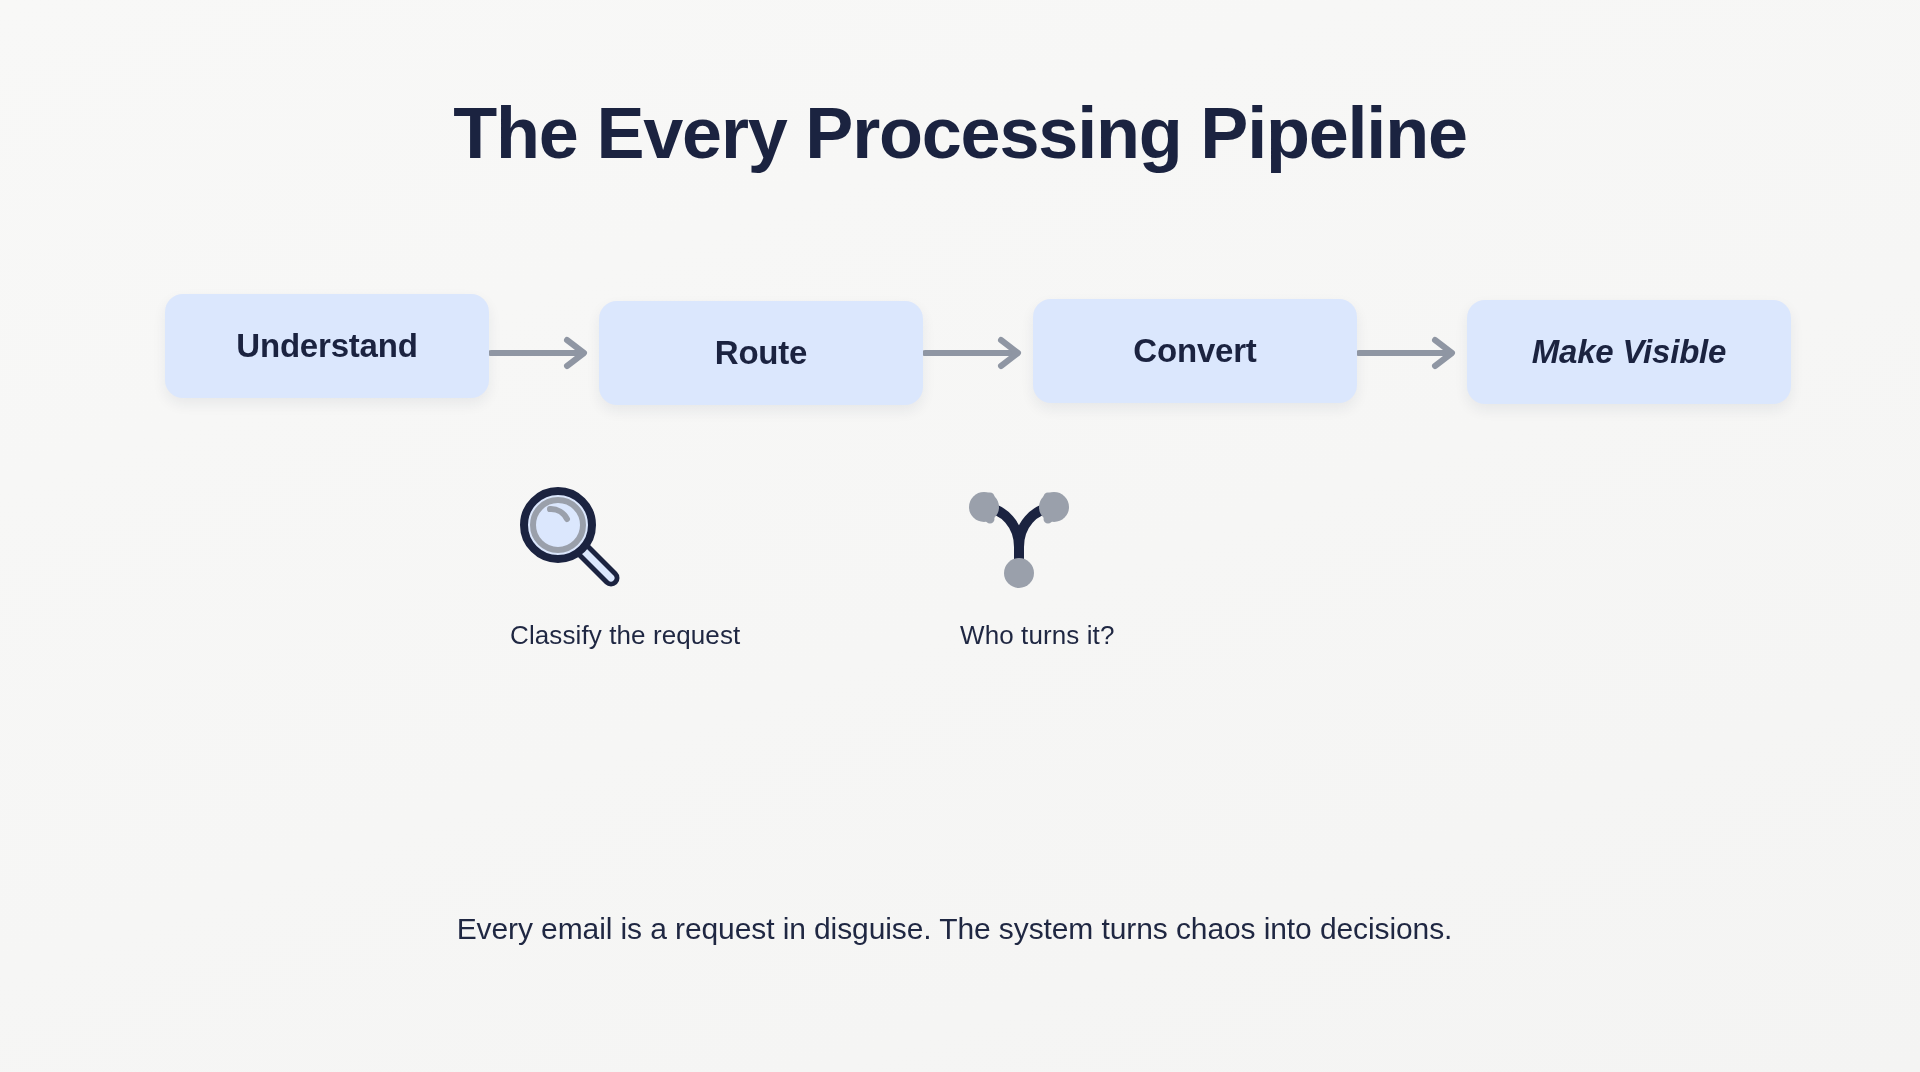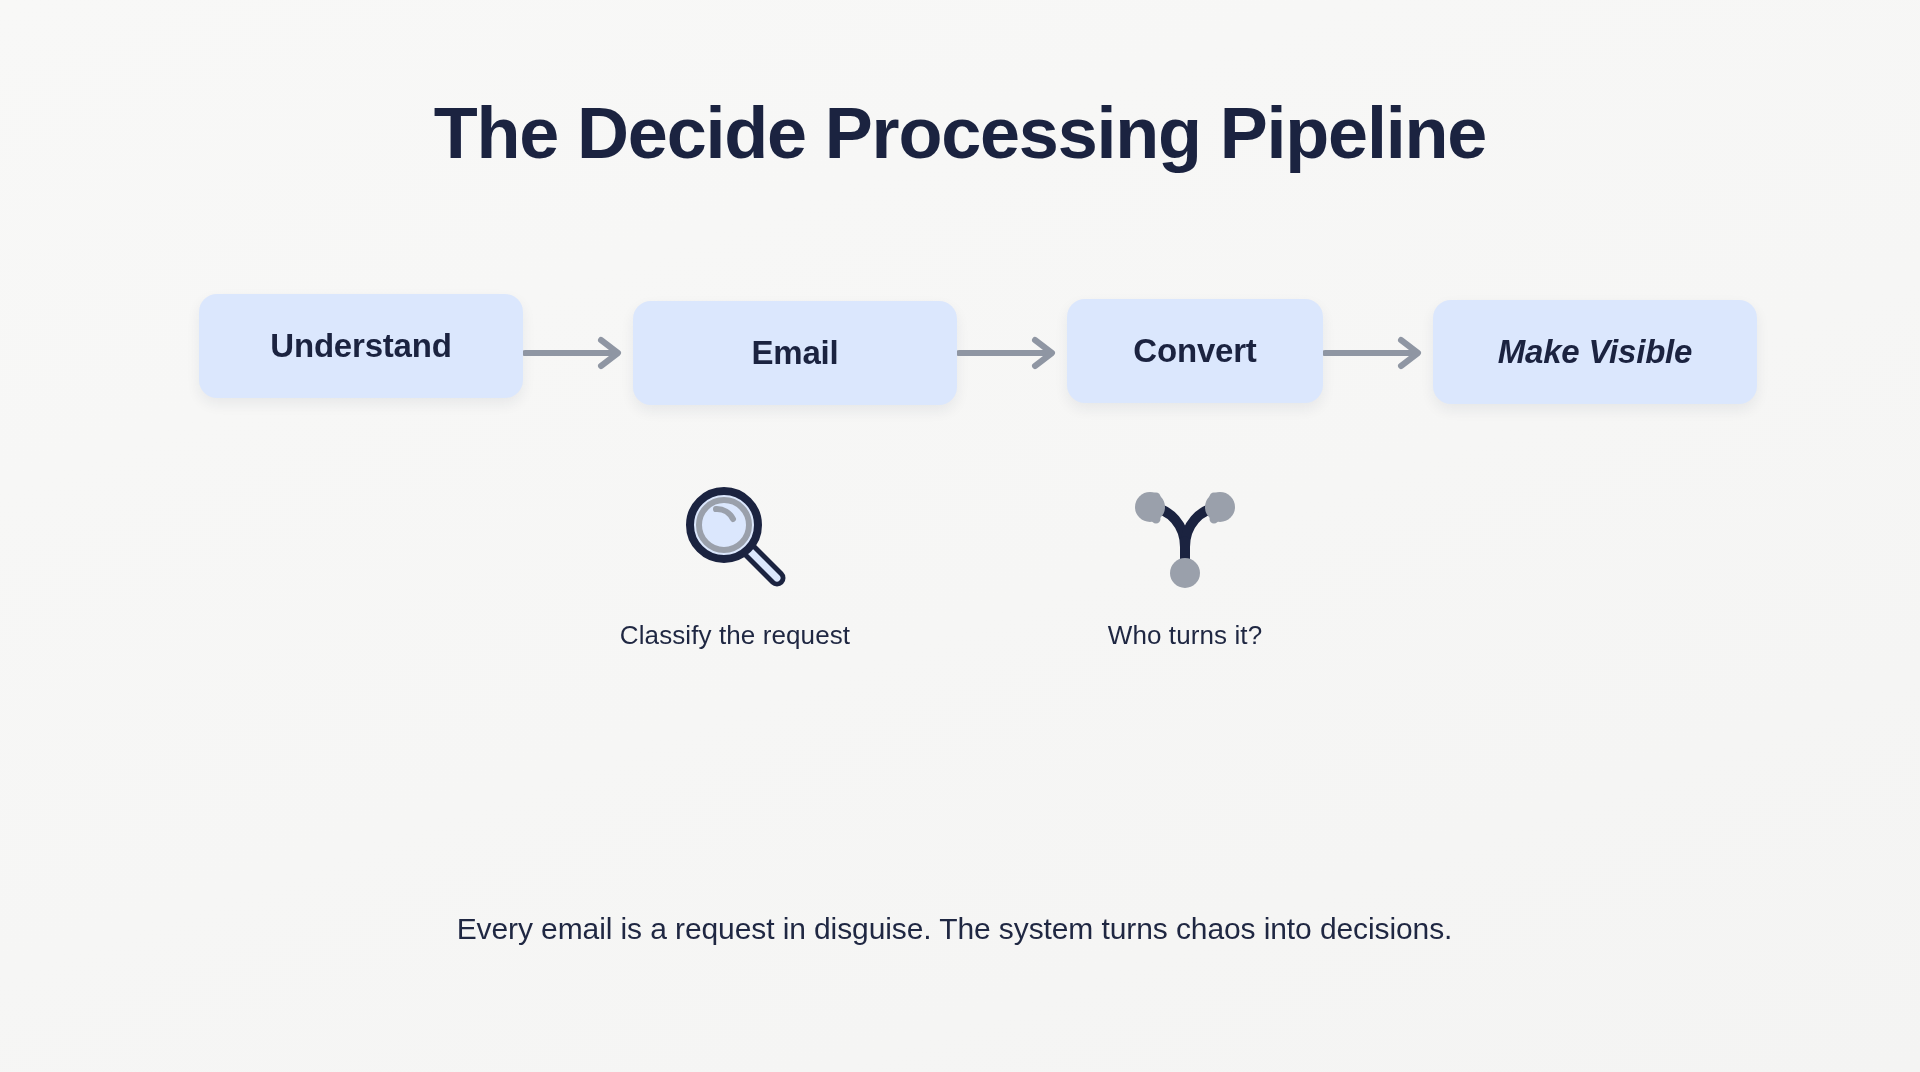--- a/index.html
+++ b/index.html
@@ -71,21 +71,21 @@
     font-size: 33px;
     font-weight: 700;
     color: #1b2340;
     letter-spacing: -0.2px;
     white-space: nowrap;
   }
 
   
   .stage-1 .stage-box { width: 324px; }
   .stage-2 .stage-box { width: 324px; }
-  .stage-3 .stage-box { width: 256px; }
+  .stage-3 .stage-box { width: 324px; }
   .stage-4 .stage-box { width: 324px; }
 
   
   .stage-1 { margin-bottom: 14px; padding-left: 36px; }
   .stage-2 { margin-bottom: 0px; }
   .stage-3 { margin-bottom: 4px; }
   .stage-4 { margin-bottom: 2px; font-style: italic; }
 
   
   .arrow {
@@ -105,21 +105,21 @@
     width: 1800px;
     display: flex;
     align-items: flex-start;
     justify-content: center;
   }
 
   .detail-col {
     flex: 0 0 450px;
     display: flex;
     flex-direction: column;
-    align-items: center;
+    align-items: flex-start;
   }
 
   .icon-wrap {
     height: 132px;
     display: flex;
     align-items: center;
     justify-content: center;
   }
 
   .caption {
@@ -143,40 +143,40 @@
     font-weight: 400;
     color: #1f2742;
     letter-spacing: -0.1px;
   }
 </style>
 </head>
 <body>
 
 <div id="slide">
 
-  <h1 class="title">The Decide Processing Pipeline</h1>
+  <h1 class="title">The Every Processing Pipeline</h1>
 
   <div class="pipeline">
 
     <div class="stage stage-1">
       <div class="stage-box">
         <span class="stage-label">Understand</span>
       </div>
     </div>
 
     <div class="arrow">
       <svg width="110" height="34" viewBox="0 0 110 34">
         <line x1="2" y1="17" x2="88" y2="17" stroke="#8f96a3" stroke-width="6" stroke-linecap="round"></line>
         <polyline points="78,4 95,17 78,30" fill="none" stroke="#8f96a3" stroke-width="6" stroke-linecap="round" stroke-linejoin="round"></polyline>
       </svg>
     </div>
 
     <div class="stage stage-2">
       <div class="stage-box">
-        <span class="stage-label">Email</span>
+        <span class="stage-label">Route</span>
       </div>
     </div>
 
     <div class="arrow">
       <svg width="110" height="34" viewBox="0 0 110 34">
         <line x1="2" y1="17" x2="88" y2="17" stroke="#8f96a3" stroke-width="6" stroke-linecap="round"></line>
         <polyline points="78,4 95,17 78,30" fill="none" stroke="#8f96a3" stroke-width="6" stroke-linecap="round" stroke-linejoin="round"></polyline>
       </svg>
     </div>
 

